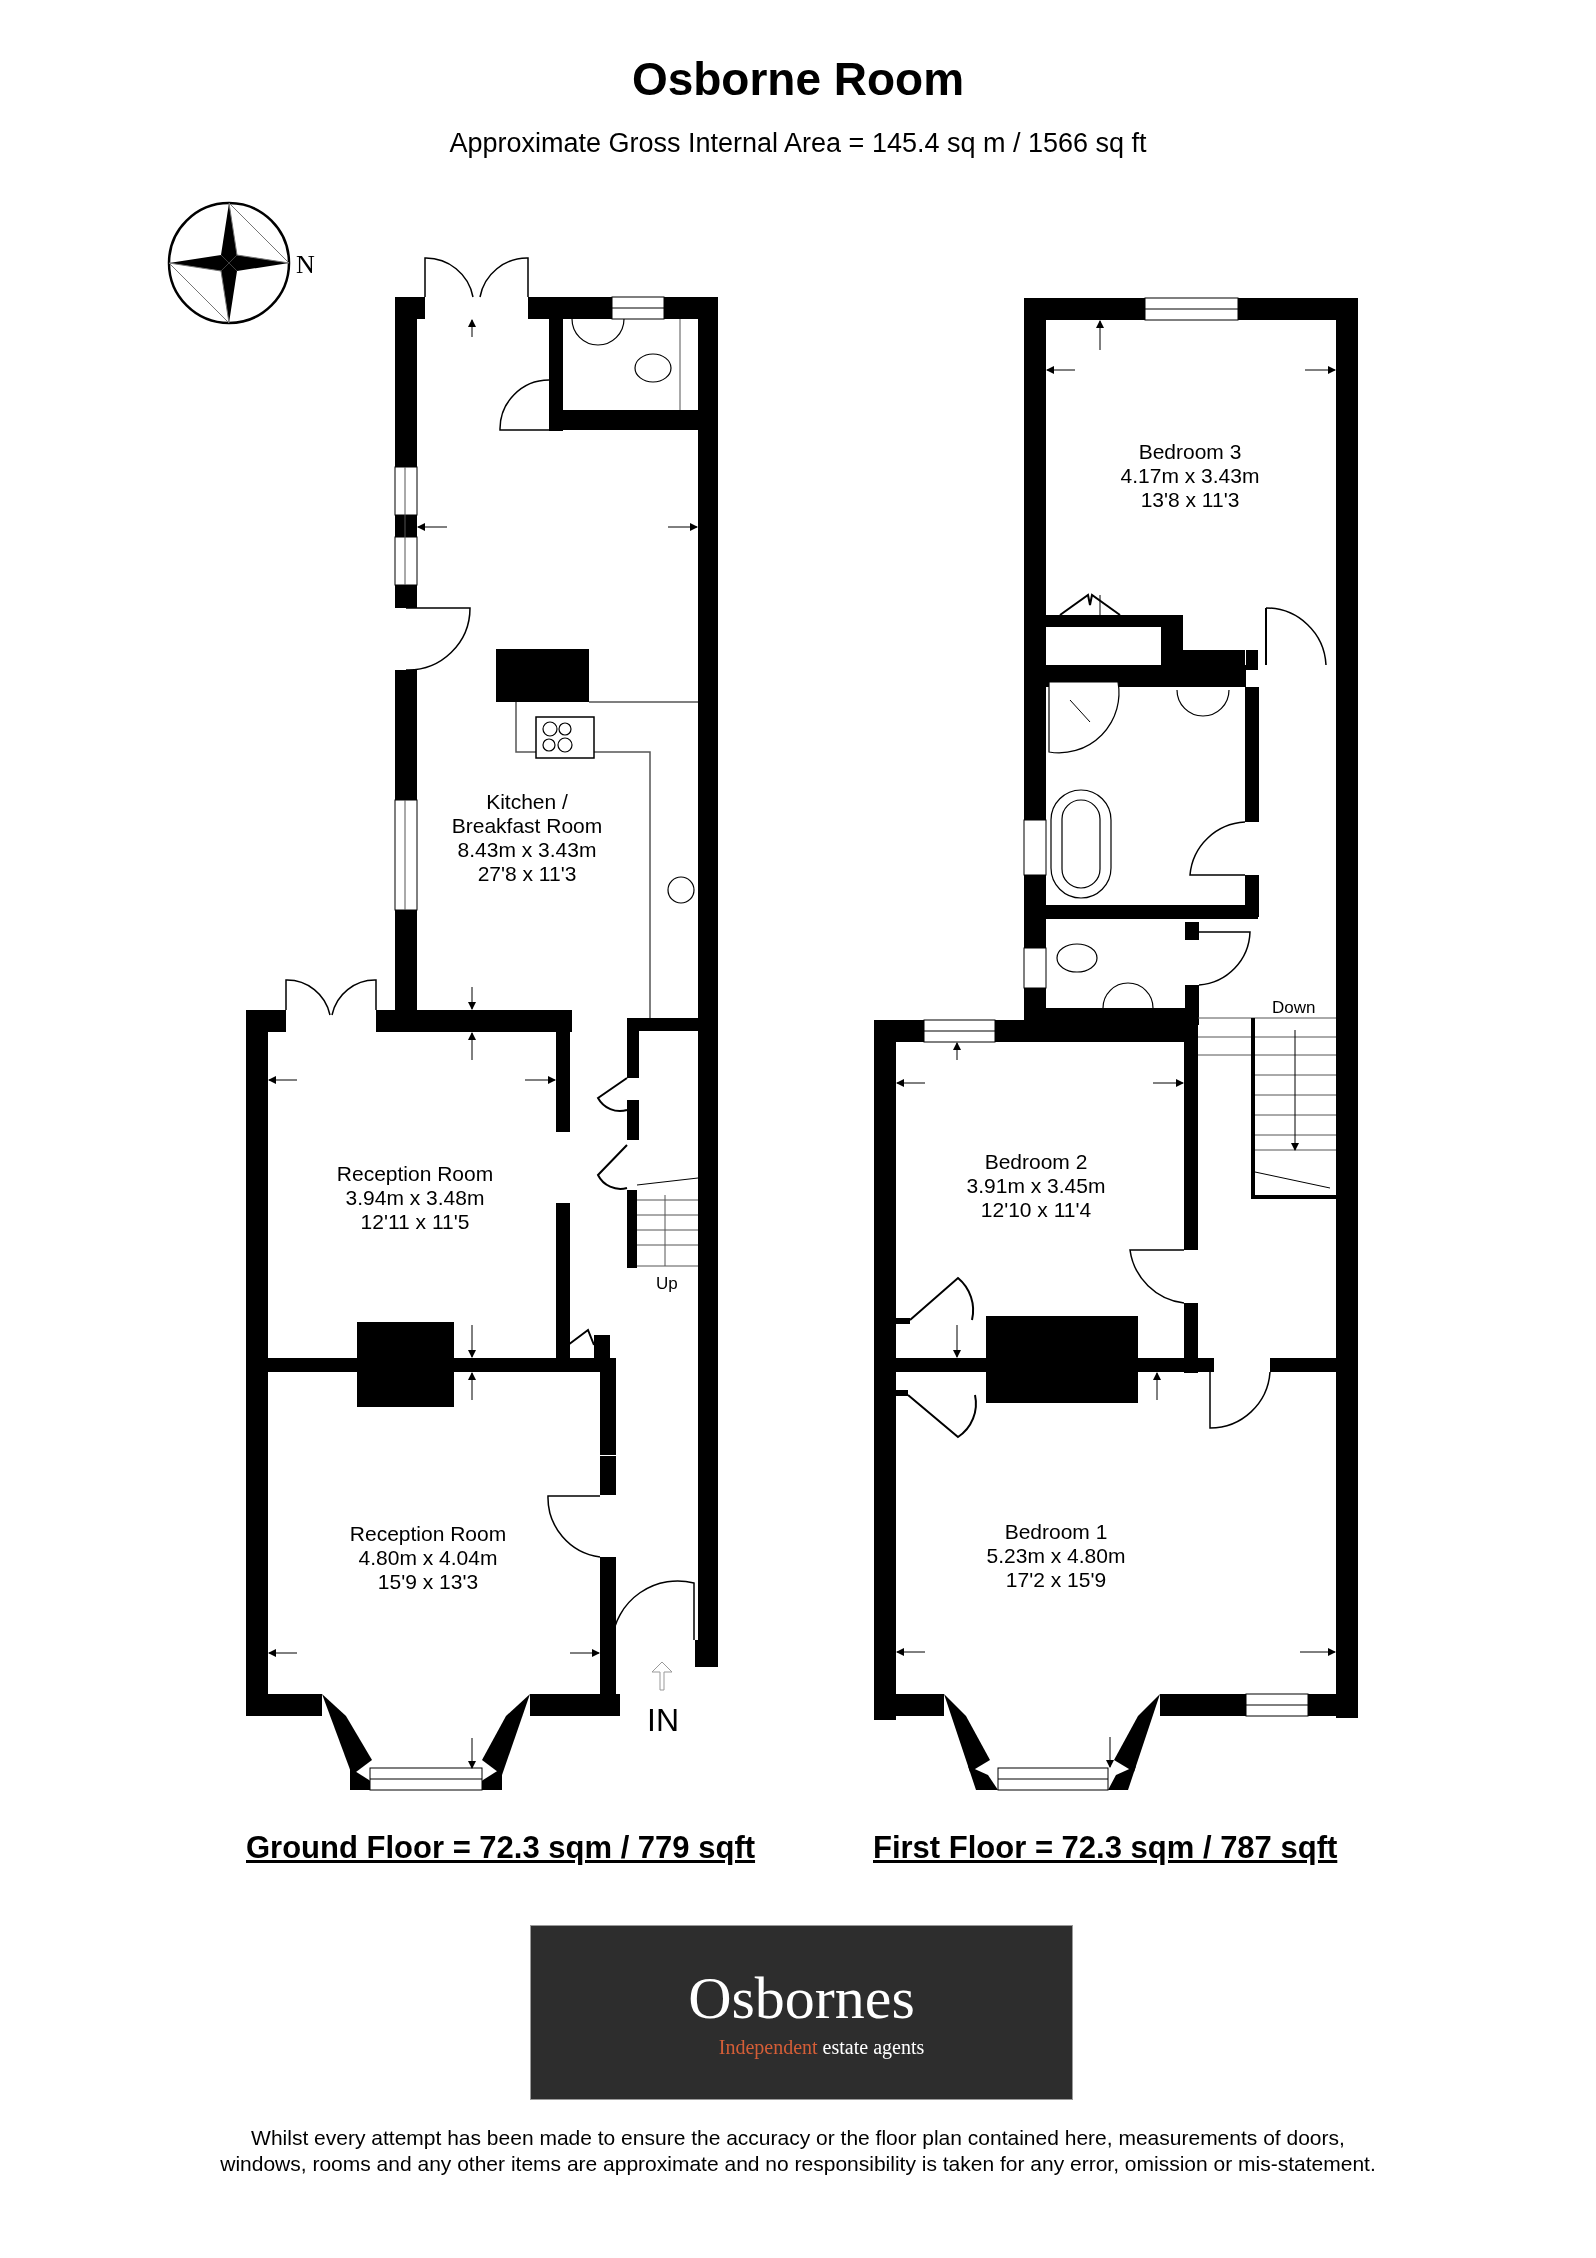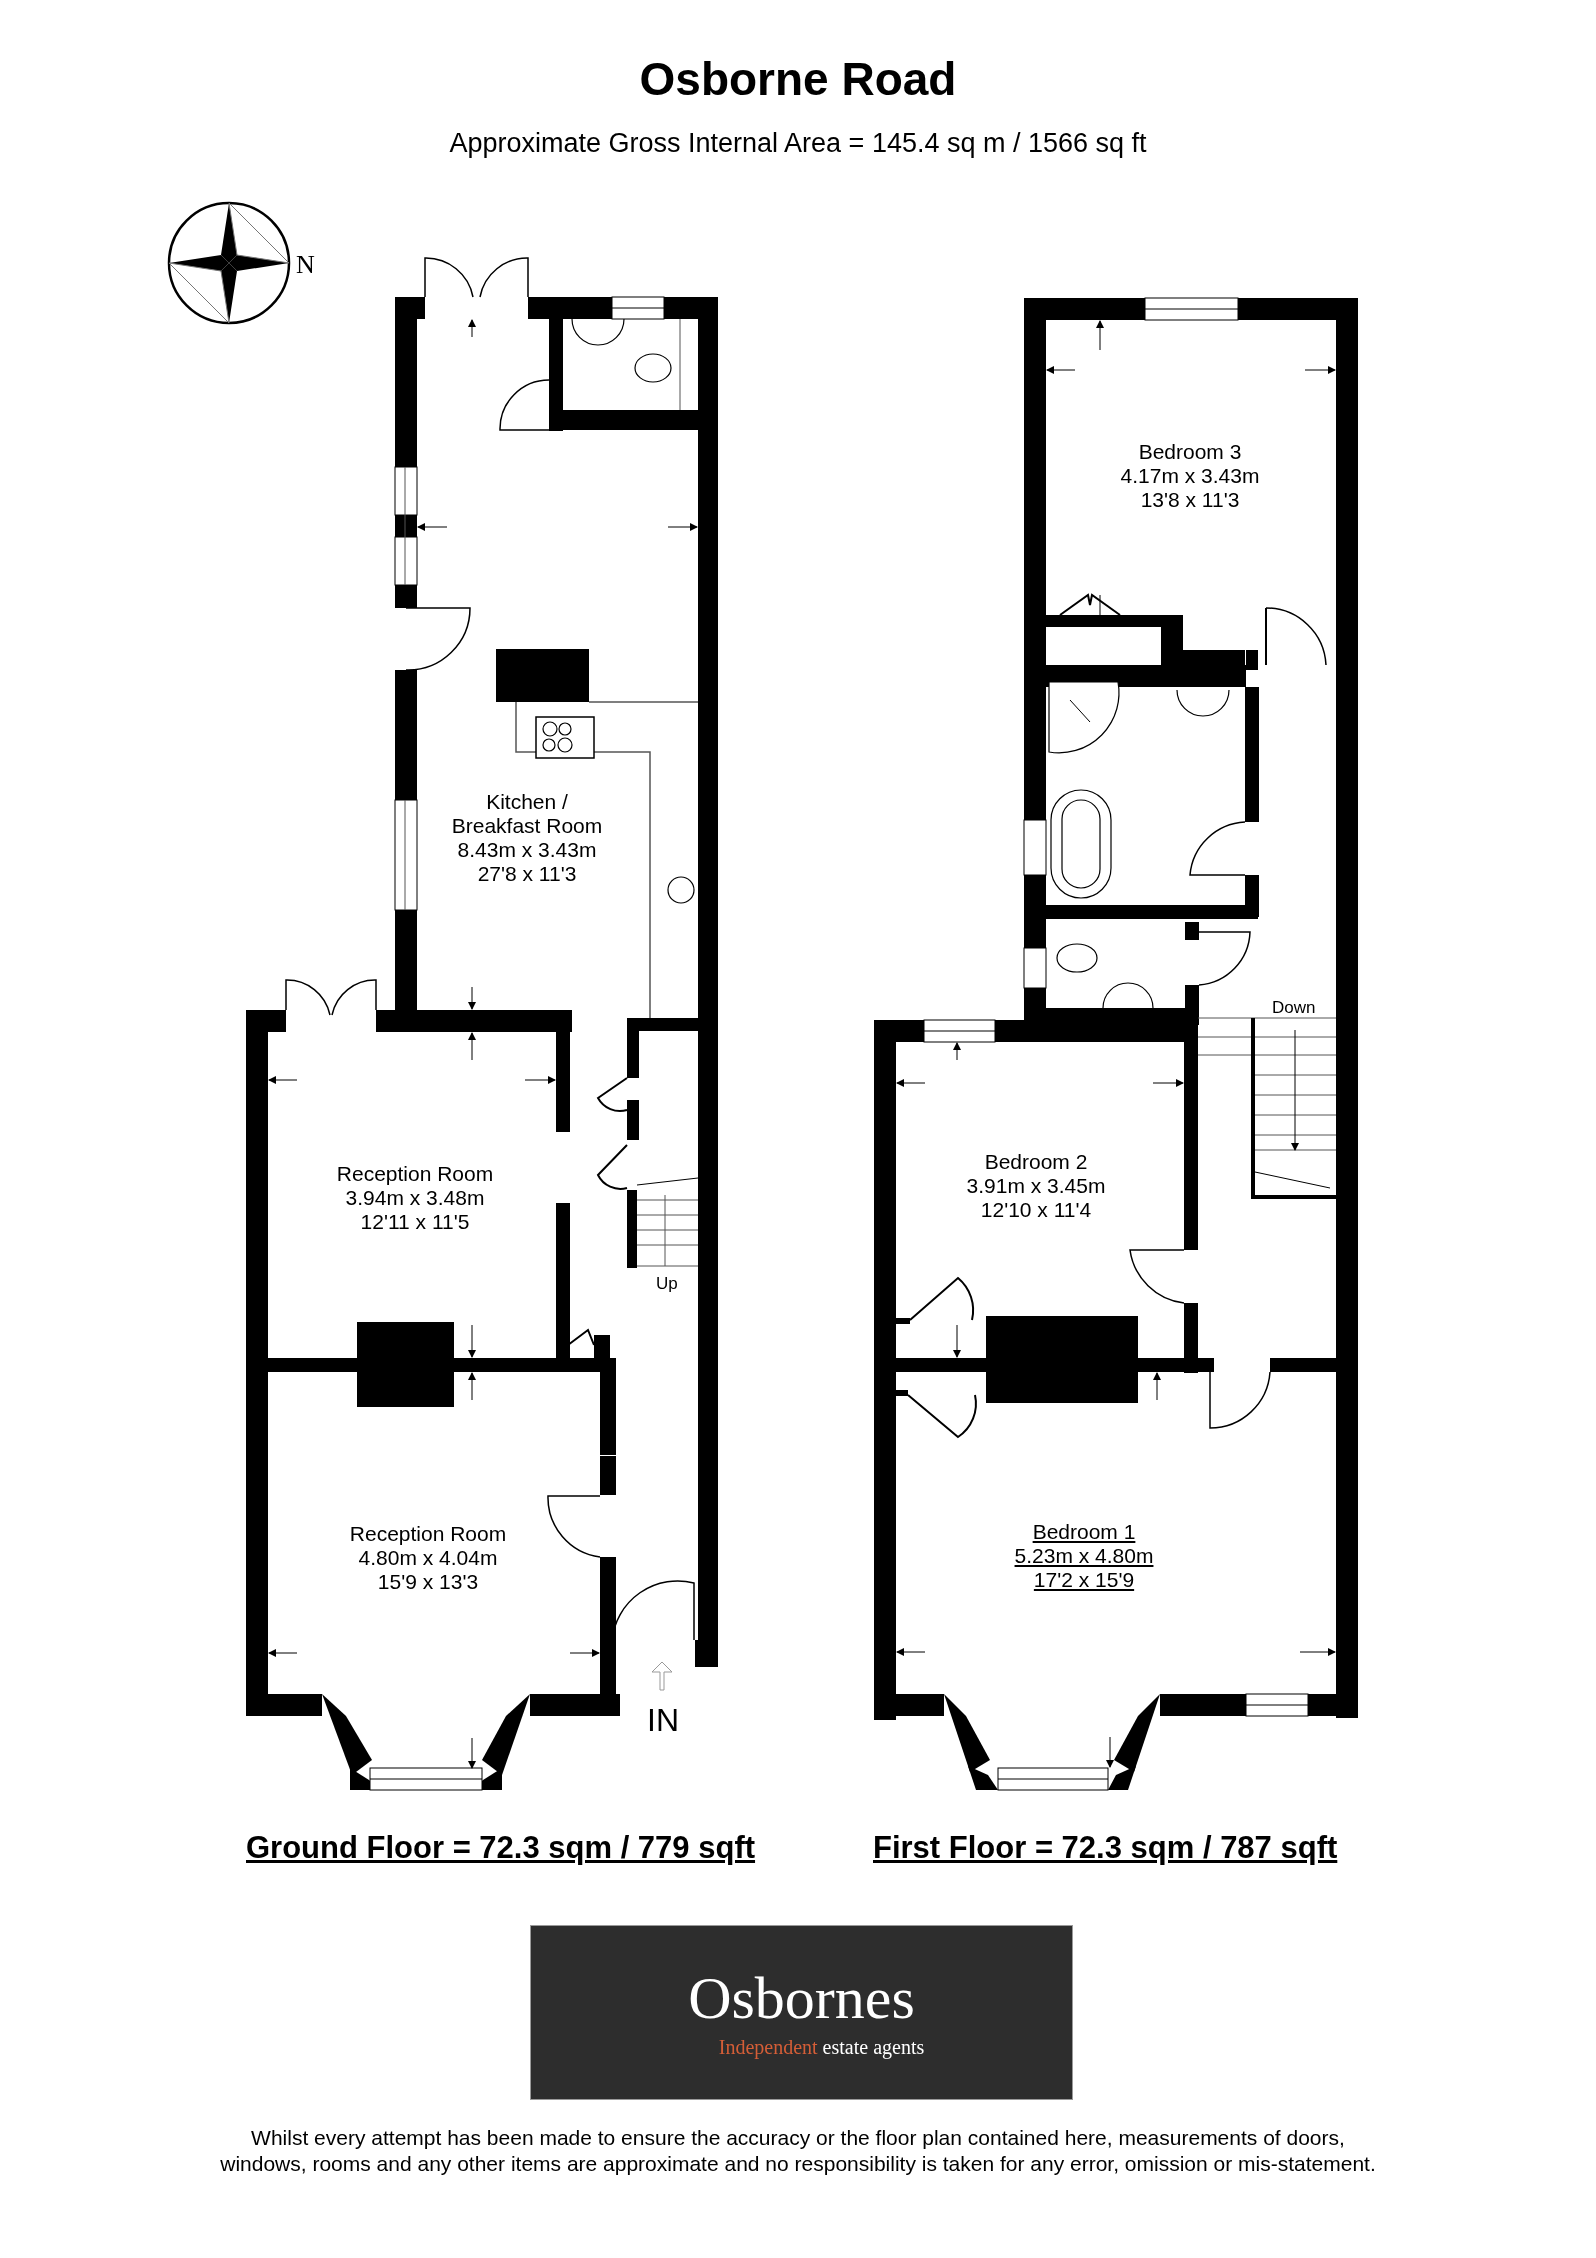--- a/index.html
+++ b/index.html
@@ -15,21 +15,21 @@
   #logo-name{left:0;width:100%;top:38px;text-align:center;font-family:"Liberation Serif",serif;color:#ffffff;font-size:60px;}
   #logo-tag{left:0;width:100%;top:110px;text-align:center;font-family:"Liberation Serif",serif;font-size:20px;padding-left:40px;box-sizing:border-box;}
   #logo-tag .accent{color:#d55e37;}
   #logo-tag .rest{color:#ffffff;}
   #disclaimer{left:0;width:1596px;top:2125px;text-align:center;font-size:21px;line-height:26px;}
   #in-label{position:absolute;left:647px;top:1702px;font-size:32px;}
 </style>
 </head>
 <body>
 
-<div id="title" class="abs">Osborne Road</div>
+<div id="title" class="abs">Osborne Room</div>
 <div id="subtitle" class="abs">Approximate Gross Internal Area = 145.4 sq m / 1566 sq ft</div>
 
 <svg id="plan" class="abs" width="1596" height="2258" viewBox="0 0 1596 2258">
   <defs>
     <marker id="ah" markerWidth="8" markerHeight="8" refX="7" refY="4" orient="auto" markerUnits="userSpaceOnUse">
       <path d="M0,0 L8,4 L0,8 z" fill="#000"></path>
     </marker>
   </defs>
 
   <g>
@@ -276,21 +276,21 @@
 <div class="room-label" style="left:1190px;top:440px;">
   <div>Bedroom 3</div>
   <div>4.17m x 3.43m</div>
   <div>13'8 x 11'3</div>
 </div>
 <div class="room-label" style="left:1036px;top:1150px;">
   <div>Bedroom 2</div>
   <div>3.91m x 3.45m</div>
   <div>12'10 x 11'4</div>
 </div>
-<div class="room-label" style="left:1084px;top:1520px;text-decoration:underline;">
+<div class="room-label" style="left:1056px;top:1520px;">
   <div>Bedroom 1</div>
   <div>5.23m x 4.80m</div>
   <div>17'2 x 15'9</div>
 </div>
 <div class="small-label" style="left:1272px;top:998px;">Down</div>
 
 <div class="floor-total" style="left:246px;">Ground Floor = 72.3 sqm / 779 sqft</div>
 <div class="floor-total" style="left:873px;">First Floor = 72.3 sqm / 787 sqft</div>
 
 <div id="logo" class="abs">

